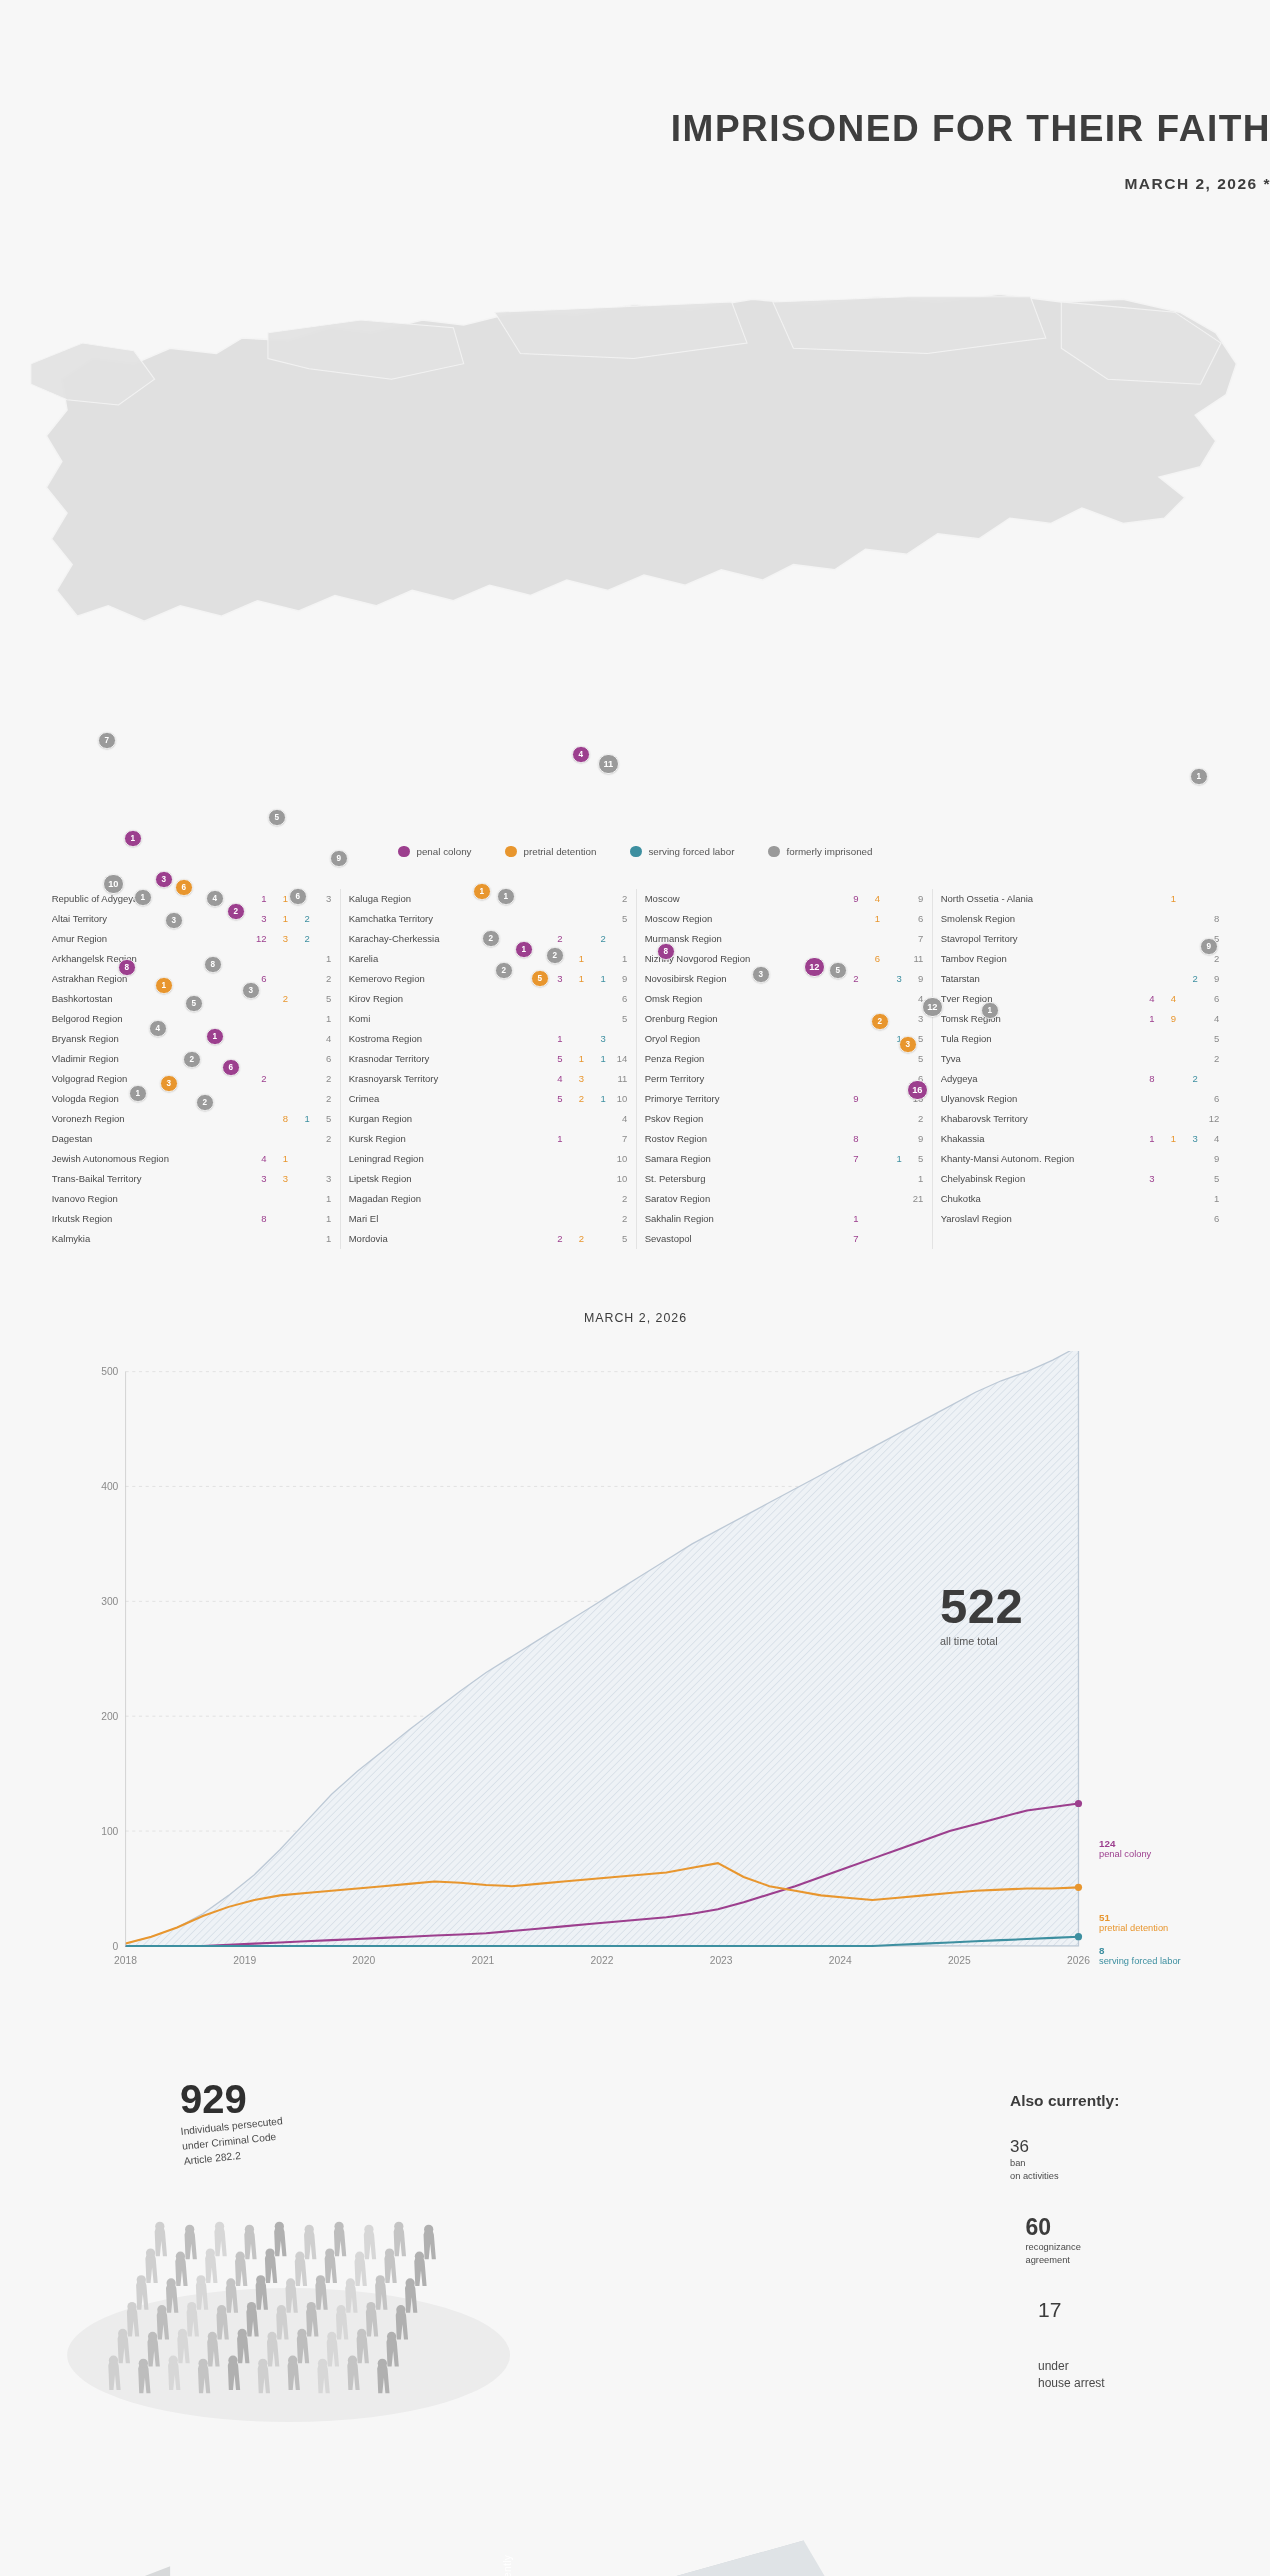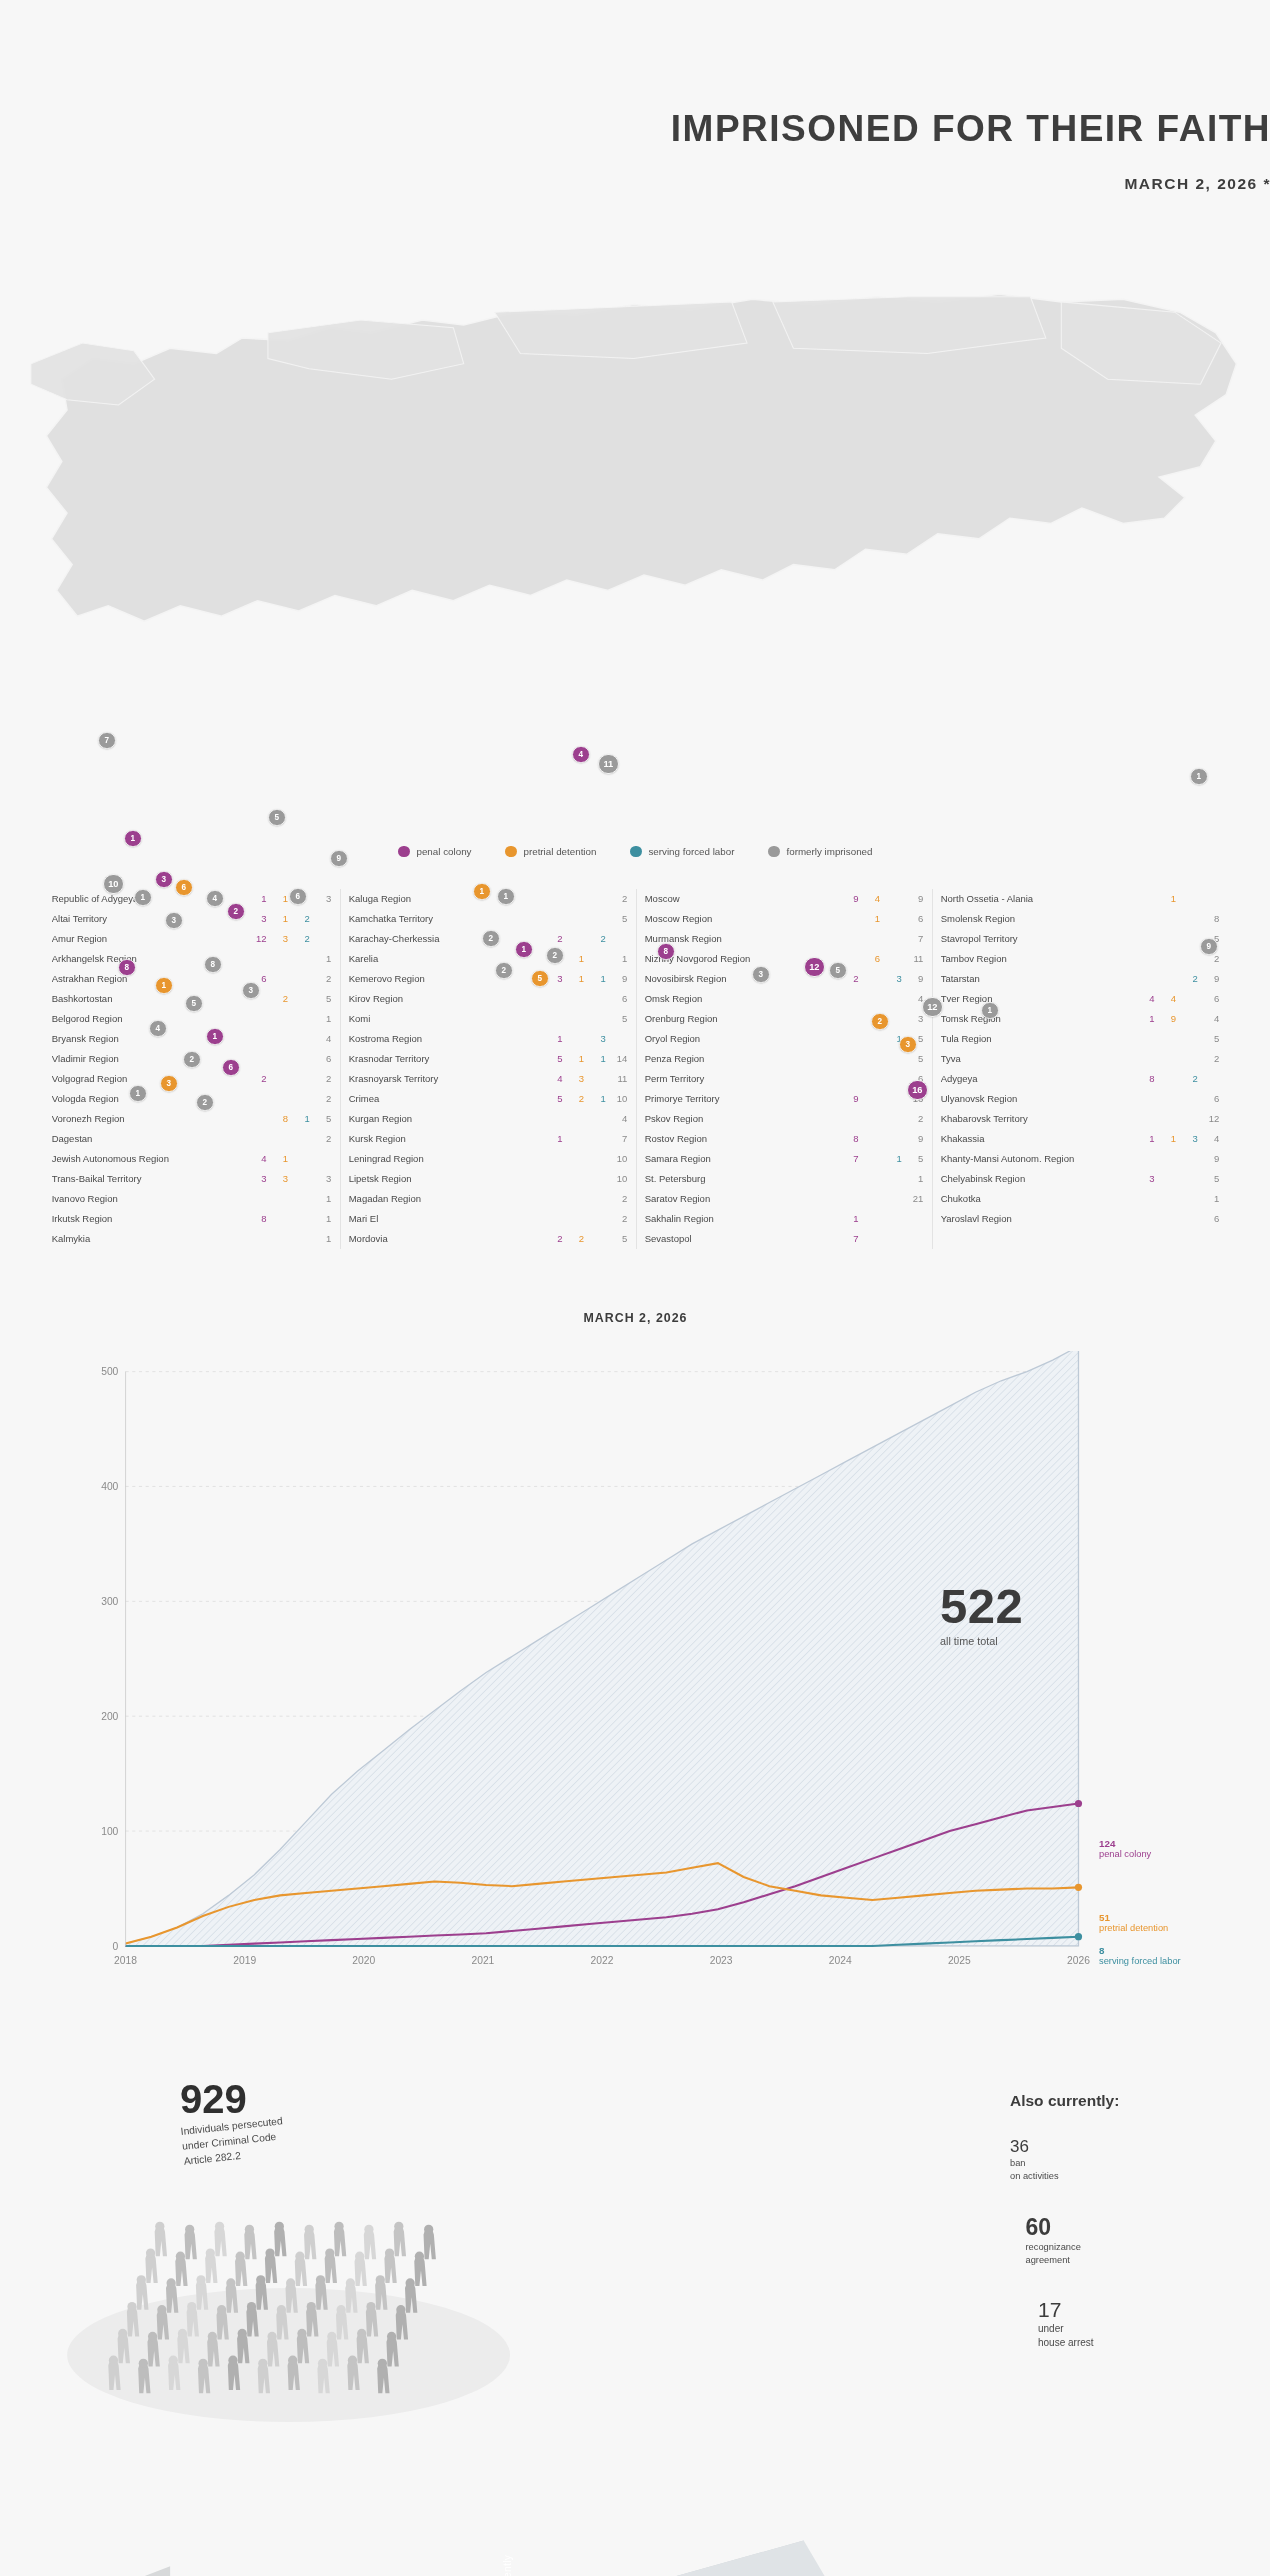--- a/index.html
+++ b/index.html
@@ -58,21 +58,21 @@
   }
   .trow .name { flex: 1 1 auto; white-space: nowrap; overflow: hidden; text-overflow: ellipsis;}
   .trow .v { width: 21.6px; text-align: right; }
   .v.c-purple { color:#9c3f8e; }
   .v.c-orange { color:#e8962e; }
   .v.c-teal   { color:#3d8fa0; }
   .v.c-grey   { color:#8a8a8a; }
 
   
   .chart-sec { margin-top: 62px; position:relative; }
-  .chart-title { text-align:center; font-size: 12.4px; font-weight:bold; letter-spacing:1px; }
+  .chart-title { text-align:center; font-size: 12.4px; font-weight:normal; letter-spacing:1px; }
   .chart-box { position:relative; width: 1123px; margin: 26px auto 0; height: 649px; }
   .big-total {
     position:absolute; left: 866px; top: 227px; text-align:left;
   }
   .big-total .num { font-size: 49px; font-weight: bold; color:#3c3c3c; letter-spacing:0.5px;}
   .big-total .lbl { font-size: 10.8px; color:#555; margin-top: 1px;}
   .ann { position:absolute; font-size: 9.8px; font-weight:bold; }
   .ann .sub { font-weight: normal; font-size: 9.3px; }
 
   
@@ -1035,21 +1035,21 @@
       </div>
       <div style="margin-top:31px; margin-left: 15.5px;">
         <div style="font-size:23px;font-weight:bold;margin-top:11px;">60</div>
         <div style="font-size:9.3px;line-height:1.4;color:#4a4a4a;">
           <span>recognizance</span><br>
           <span>agreement</span>
         </div>
       </div>
       <div style="margin-top:31px; margin-left: 28px;">
         <div style="font-size:21px;font-weight:normal;">17</div>
-        <div style="font-size:10px;line-height:1.4;color:#4a4a4a;">
+        <div style="font-size:12px;line-height:1.4;color:#4a4a4a;margin-top:36px;">
           <span>under</span><br>
           <span>house arrest</span>
         </div>
       </div>
     </div>
 
     <div style="position:absolute; left:562px; top:600px;"></div>
 
   </div>
 

